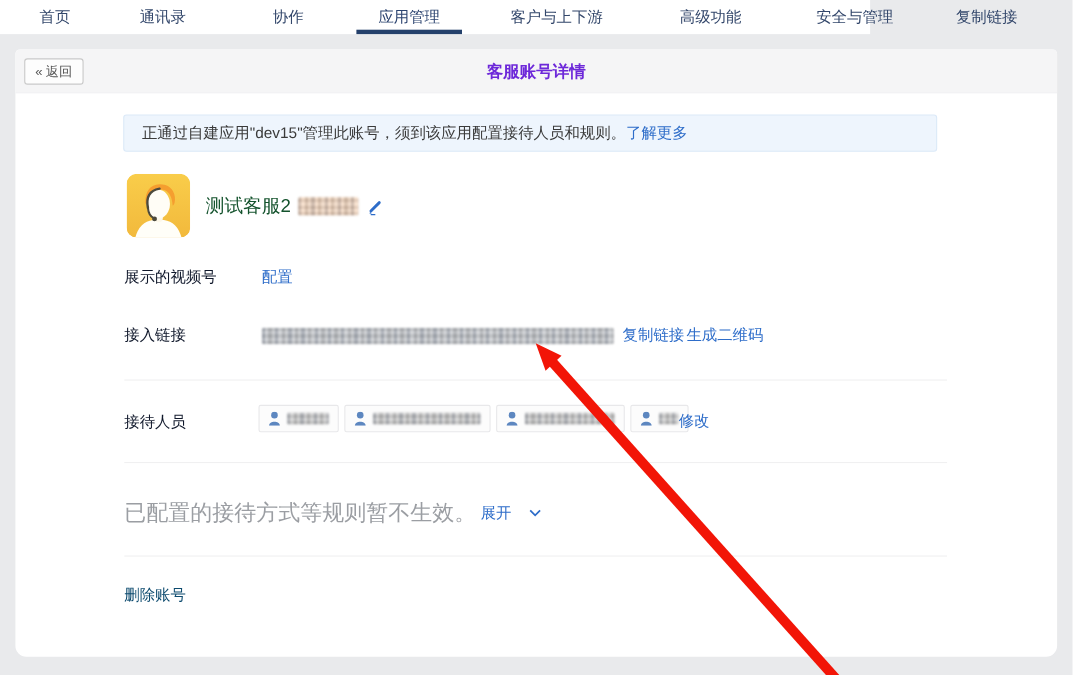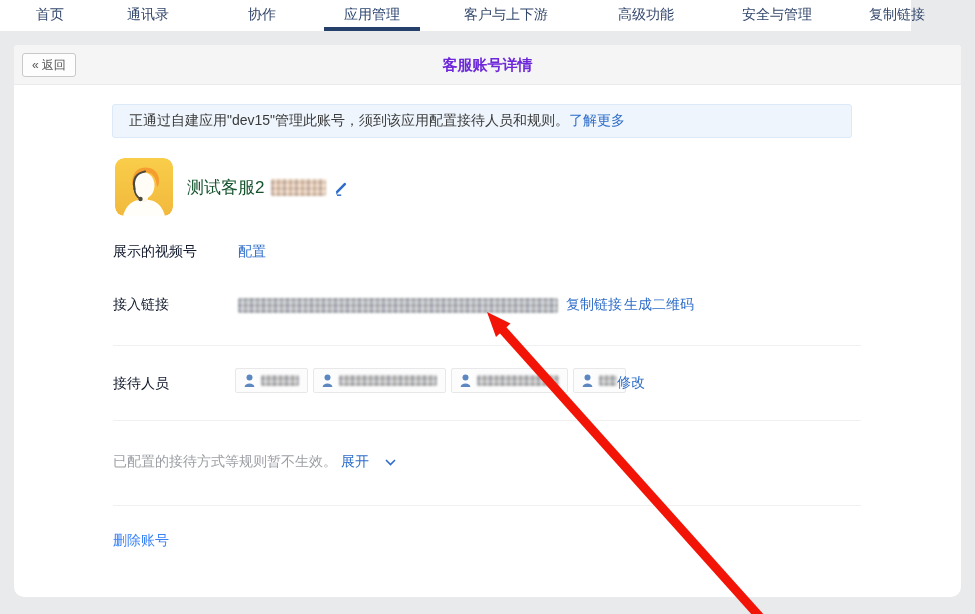--- a/index.html
+++ b/index.html
@@ -1,20 +1,20 @@
 <!DOCTYPE html>
 <html><head>
 <meta charset="utf-8">
 <style>
   * { margin:0; padding:0; box-sizing:border-box; }
   html,body { width:975px; height:614px; }
   body { font-family:"Liberation Sans","DejaVu Sans",sans-serif; background:#e9eaec; position:relative; overflow:hidden; }
 
   
-  .topnav { position:absolute; left:0; top:0; width:911px; height:31px; background:#ffffff;font-family:Liberation Serif, serif; }
+  .topnav { position:absolute; left:0; top:0; width:791px; height:31px; background:#ffffff; }
   .nav-item { position:absolute; top:0; height:31px; line-height:30px; transform:translateX(-50%);
               font-size:14px; color:#33476b; cursor:pointer; white-space:nowrap; }
   .nav-item.active { color:#2c4470; }
   .nav-item.active::after { content:""; position:absolute; left:50%; transform:translateX(-50%);
               bottom:0; width:96px; height:4px; background:#24406b; }
 
   
   .card { position:absolute; left:14px; top:45px; width:947px; height:552px; background:#ffffff;
           border-radius:4px 4px 10px 10px; }
   .card-header { position:absolute; left:0; top:0; width:947px; height:40px; background:#f5f5f6;
@@ -50,25 +50,25 @@
 
   
   .field-label { position:absolute; left:99px; font-size:14px; color:#0f172a; }
   .divider { position:absolute; left:99px; width:748px; height:1px; background:#f0f0f1; }
 
   .tags { position:absolute; left:221px; top:323px; display:flex; gap:5px; }
   .tag { height:25px; border:1px solid #e8e8ea; background:#fcfcfc; border-radius:2px;
          display:flex; align-items:center; gap:6px; padding:0 8px; cursor:default; }
   .tag .mosaic { height:11px; }
 
-  .rules-text { font-size:14px; color:#9b9ea3; }
+  .rules-text { font-size:20px; color:#9b9ea3; }
   .rules-row { position:absolute; left:99px; top:408px; display:flex; align-items:center; gap:4px; }
   .expand-link { display:flex; align-items:center; gap:16px; }
 
-  .delete-link { position:absolute; left:99px; top:487px; font-size:14px; color:#3b82f6; cursor:pointer;font-family:Liberation Mono, monospace; }
+  .delete-link { position:absolute; left:99px; top:487px; font-size:14px; color:#0c4a6e; cursor:pointer;font-family:Liberation Mono, monospace; }
 
   
   .arrow-overlay { position:absolute; left:0; top:0; width:975px; height:614px; pointer-events:none; z-index:50; }
 </style>
 </head>
 <body>
 
 <div class="topnav">
   <div class="nav-item" style="left:50px">首页</div>
   <div class="nav-item" style="left:148px">通讯录</div>

